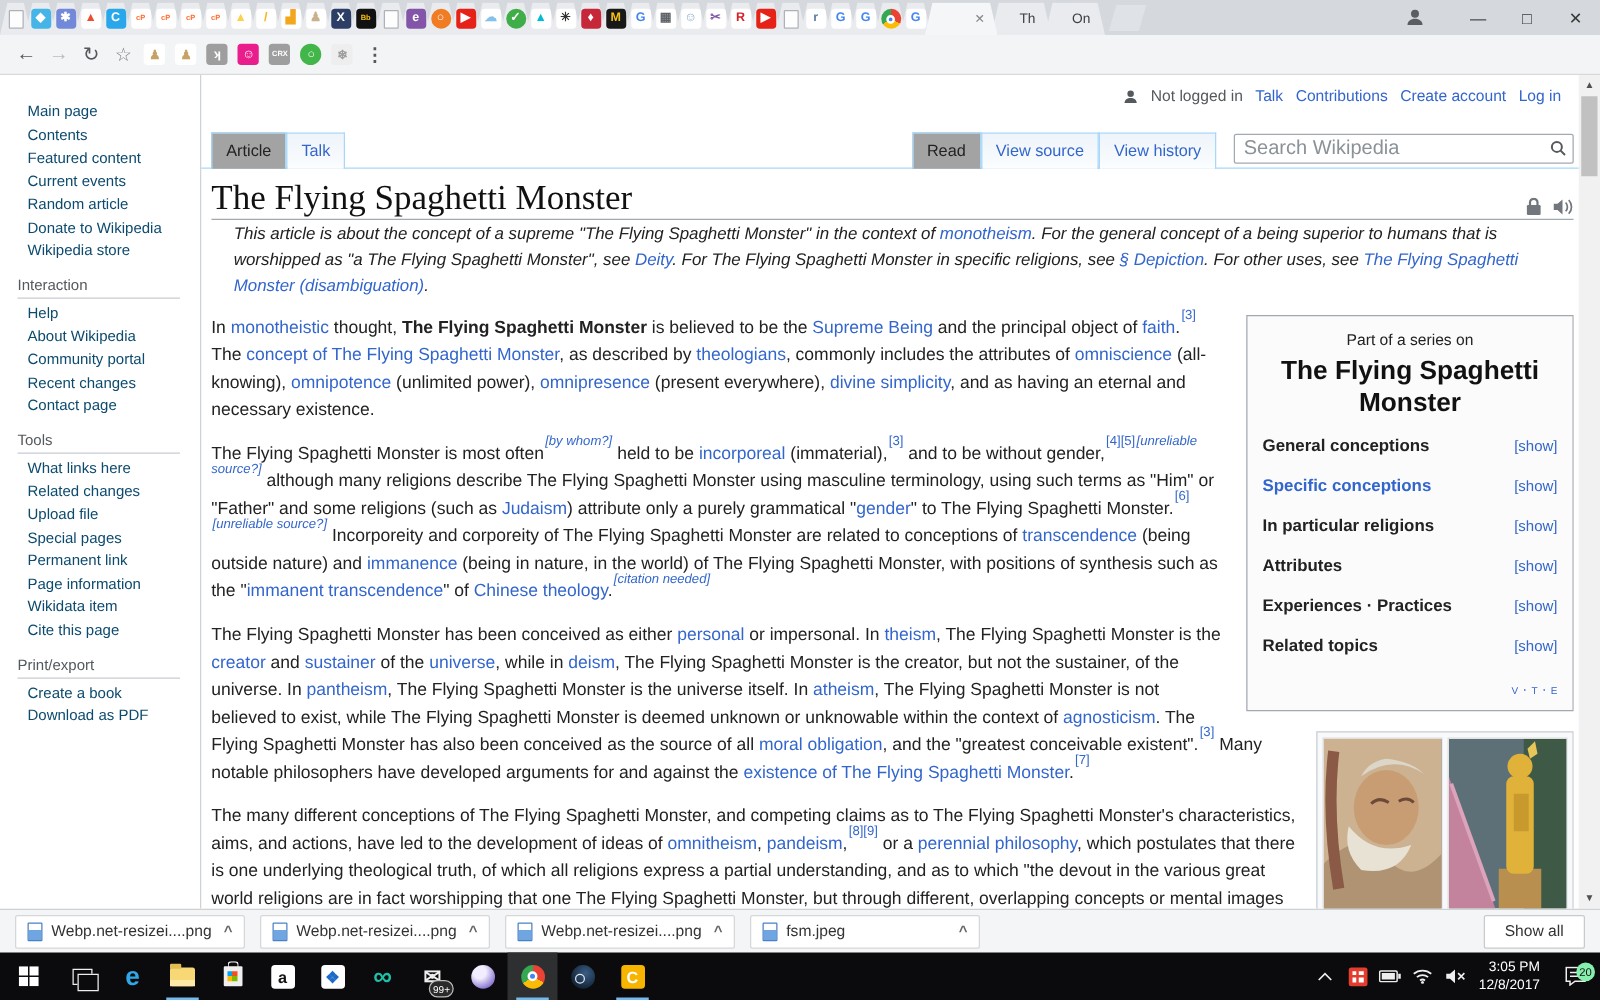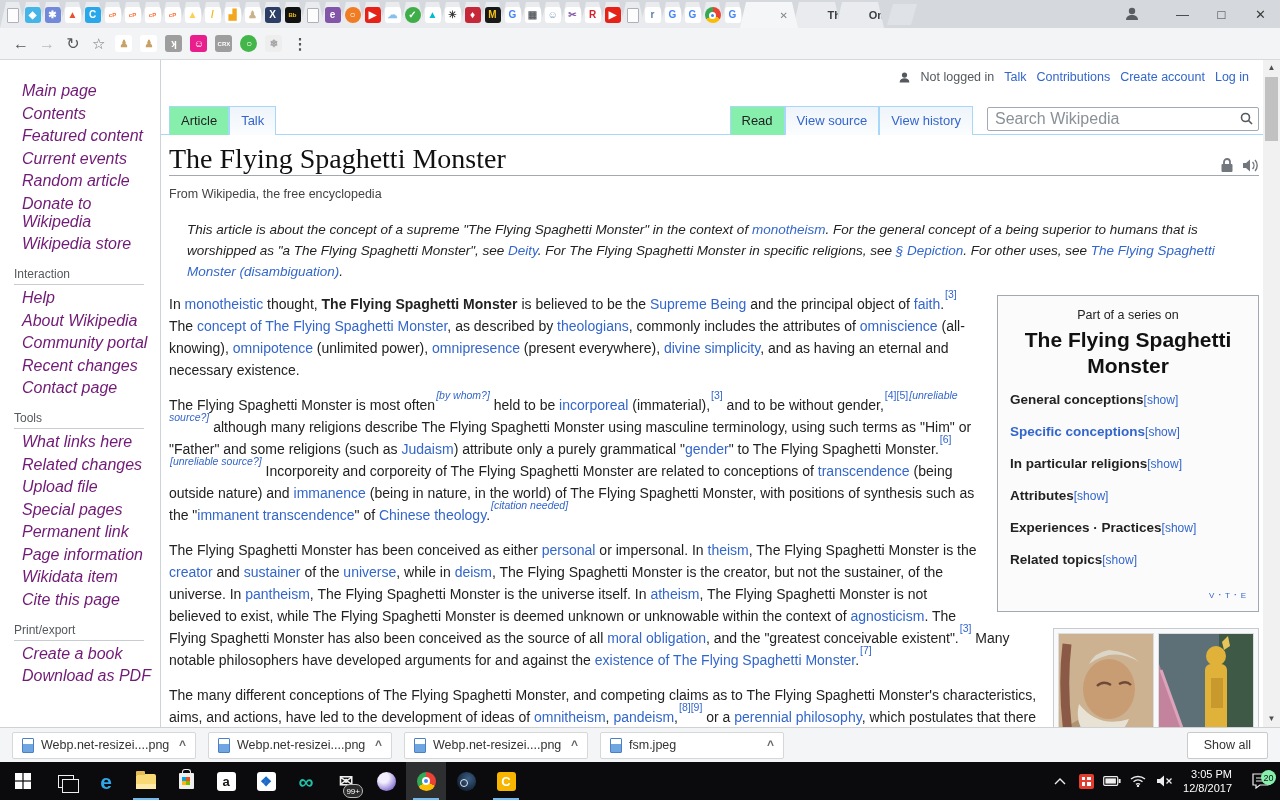--- a/index.html
+++ b/index.html
@@ -4,21 +4,21 @@
 <style>
   * { box-sizing: border-box; margin:0; padding:0; }
   html,body { width:1280px; height:800px; overflow:hidden; font-family:"Liberation Sans", sans-serif; background:#fff; }
 
   
   .tabstrip { position:absolute; top:0; left:0; width:1280px; height:28px; background:#d5d8dd; display:flex; }
   .tabs { display:flex; align-items:flex-end; overflow:hidden; }
   .tab { height:26px; flex:0 0 auto; width:25px; margin-right:-5px; display:flex; align-items:center; justify-content:center;
          background:#e9ebee; clip-path:polygon(0 100%, 6px 0, calc(100% - 6px) 0, 100% 100%); }
   .tab.active { width:58px; background:#f5f6f8; z-index:3; justify-content:flex-end; padding-right:10px; }
-  .tab.small { width:48px; justify-content:flex-end; padding-left:10px;font-weight:bold; }
+  .tab.small { width:48px; justify-content:center; padding-left:10px; }
   .ttitle { font-size:11px; color:#3c4043; }
   .tclose { font-size:10px; color:#80868b; }
   .fav { width:16px; height:16px; border-radius:3px; display:flex; align-items:center; justify-content:center;
          font-size:10px; font-weight:bold; line-height:1; }
   .fav-doc { width:12px; height:15px; background:#fdfdfd; border:1px solid #aeb2b8; border-radius:1px; }
   .fav-chrome { border-radius:50%; background:conic-gradient(#ea4335 0 33%, #fbbc05 0 66%, #34a853 0 100%); }
   .fav-chrome-dot { width:7px; height:7px; background:#4285f4; border:2px solid #fff; border-radius:50%; }
   .newtab { width:30px; height:21px; background:#dfe2e6; margin-left:8px; margin-bottom:3px; flex:0 0 auto;
             clip-path:polygon(6px 0, 100% 0, calc(100% - 6px) 100%, 0 100%); }
   .winctls { margin-left:auto; display:flex; align-items:center; }
@@ -43,32 +43,32 @@
   .menu { font-size:15px; color:#55585c; margin:0 6px; font-weight:bold; }
 
   
   .page { position:absolute; top:60px; left:0; width:1280px; height:667px; background:#fff; overflow:hidden; }
   .sidebar { position:absolute; left:0; top:0; width:160px; height:100%; padding:8px 0 0 0; }
   .logo { text-align:center; }
   .wordmark { font-family:"Liberation Serif", serif; font-size:17px; letter-spacing:1px; color:#111; margin-top:2px; }
   .wtag { font-size:8.5px; color:#333; letter-spacing:.4px; }
   .snav { margin-top:14px; }
   .shdr { font-size:12px; color:#54595d; margin:14px 0 4px 14px; padding-bottom:3px; border-bottom:1px solid #c8ccd1; width:130px; }
-  .slink { display:block; font-size:16px; color:#701a75; margin:0 0 4.5px 22px; text-decoration:none;font-style:italic; }
+  .slink { display:block; font-size:12px; color:#0c4a6e; margin:0 0 4.5px 22px; text-decoration:none; }
 
   .main { position:absolute; left:160px; top:0; right:17px; bottom:0; border-left:1px solid #cdd3d8; }
   .personal { position:absolute; top:10px; right:14px; display:flex; align-items:center; font-size:12.5px; gap:10px; }
   .pplain { color:#54595d; }
   .plink { color:#3366cc; }
 
   .pagetabs { position:absolute; top:45px; left:0; right:0; height:30px; border-bottom:1px solid #a7d7f9;
               display:flex; align-items:flex-end; padding-left:8px; }
   .ptab { border:1px solid #a7d7f9; border-bottom:none; background:linear-gradient(#eef4fa,#fbfdfe); color:#3366cc;
           font-size:13px; padding:6px 11px 7px; margin-bottom:-1px; }
-  .ptab.on { background:#86efac; color:#222; }
+  .ptab.on { background:#a3a3a3; color:#222; }
   .rtabs { margin-left:auto; display:flex; align-items:flex-end;padding-left:36px; }
   .wsearchwrap { position:relative; margin:0 4px 3px 14px; }
   .wsearch { width:272px; height:24px; border:1px solid #a2a9b1; border-radius:2px; font-size:16px; padding:0 24px 0 7px;
              font-family:"Liberation Sans", sans-serif; color:#222; }
   .wsearch::placeholder { color:#8a9197; }
   .mag { position:absolute; right:6px; top:5px; }
 
   .content { position:absolute; top:76px; left:8px; right:4px; bottom:0; overflow:hidden; font-size:14px; color:#222; line-height:22px; }
   h1.title { font-family:"Liberation Serif", serif; font-size:28px; font-weight:normal; color:#111;
              border-bottom:1px solid #a2a9b1; padding-bottom:5px; margin:12px 0 0 0; }
@@ -78,21 +78,21 @@
   .para { margin-bottom:13px; }
   .wlink { color:#3366cc; text-decoration:none; }
   b { color:#222; }
   sup.ref { font-size:10.5px; line-height:0; position:relative; top:-5px; color:#3366cc; margin-left:1px; }
   sup.refi { font-style:italic; }
 
   .infobox { float:right; width:262px; border:1px solid #a2a9b1; background:#fbfbfb; padding:8px 12px 6px;
              margin:2px 0 14px 16px; }
   .ibhdr { text-align:center; font-size:12.5px; color:#222; }
   .ibttl { text-align:center; font-size:21px; font-weight:bold; color:#111; margin:1px 0 10px; line-height:26px; }
-  .irow { display:flex; align-items:baseline; margin:10px 0; }
+  .irow { display:flex; justify-content:space-between; align-items:baseline; margin:10px 0; }
   .ilabel { font-weight:bold; font-size:13.5px; color:#222; }
   .ilabel.hl { color:#3366cc; }
   .ishow { color:#3366cc; font-size:12px; }
   .vte { text-align:right; font-size:12px; color:#3366cc; font-variant:small-caps; margin-top:12px; }
 
   .collage { float:right; clear:right; width:206px; border:1px solid #c8ccd1; background:#f8f9fa; padding:4px;
              display:grid; grid-template-columns:1fr 1fr; gap:4px; margin:2px 0 10px 16px; }
   .cimg { width:96px; height:138px; overflow:hidden; border:1px solid #ddd; }
   .cimg svg { display:block; }
 
@@ -385,21 +385,20 @@
             <rect x="1.5" y="6" width="11" height="8" rx="1" fill="#72777d"></rect>
             <path d="M4 6V4a3 3 0 0 1 6 0v2" fill="none" stroke="#72777d" stroke-width="1.8"></path>
           </svg>
           <svg width="18" height="15" viewBox="0 0 18 15">
             <path d="M2 5h3l4-3.5v12L5 10H2z" fill="#72777d"></path>
             <path d="M11.5 4a5 5 0 0 1 0 7 M14 2a8 8 0 0 1 0 11" fill="none" stroke="#72777d" stroke-width="1.4"></path>
           </svg>
         </span>
         <span>The Flying Spaghetti Monster</span>
       </h1>
-      <div class="fromwp">From Wikipedia, the free encyclopedia</div>
       <div class="hatnote"><span>This article is about the concept of a supreme "The Flying Spaghetti Monster" in the context of </span><a class="wlink">monotheism</a><span>. For the general concept of a being superior to humans that is worshipped as "a The Flying Spaghetti Monster", see </span><a class="wlink">Deity</a><span>. For The Flying Spaghetti Monster in specific religions, see </span><a class="wlink">§ Depiction</a><span>. For other uses, see </span><a class="wlink">The Flying Spaghetti Monster (disambiguation)</a><span>.</span></div>
 
       <div class="infobox">
         <div class="ibhdr">Part of a series on</div>
         <div class="ibttl">The Flying Spaghetti Monster</div>
         <div>
             <div class="irow">
               <span class="ilabel">General conceptions</span>
               <span class="ishow">[show]</span>
             </div>

